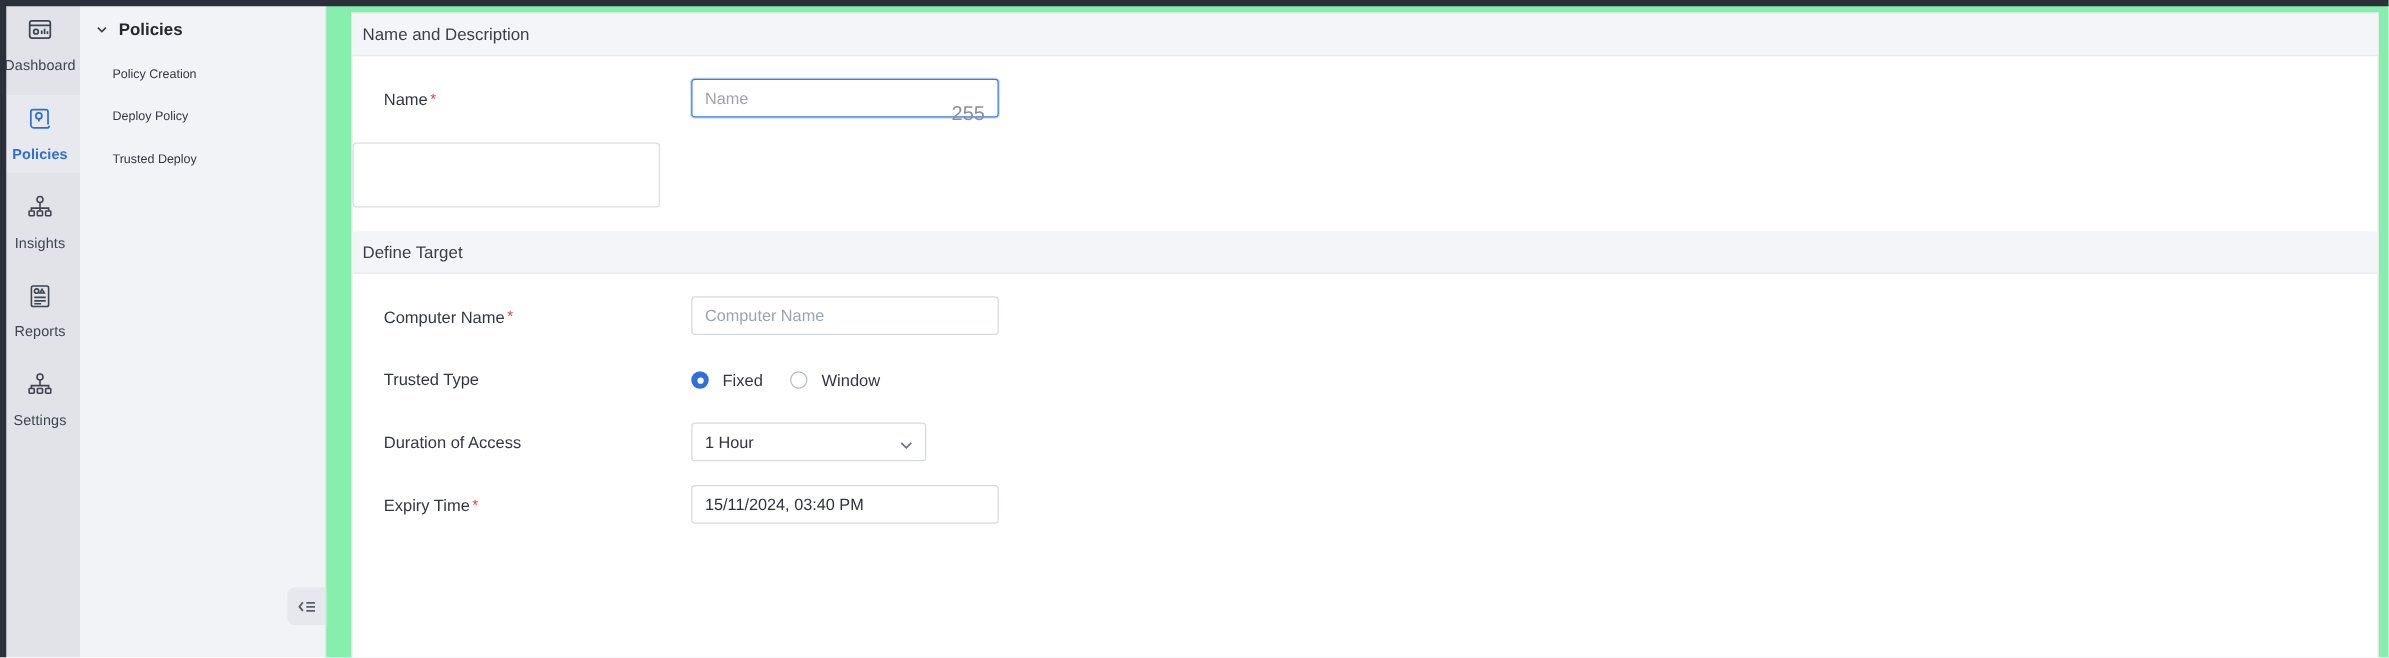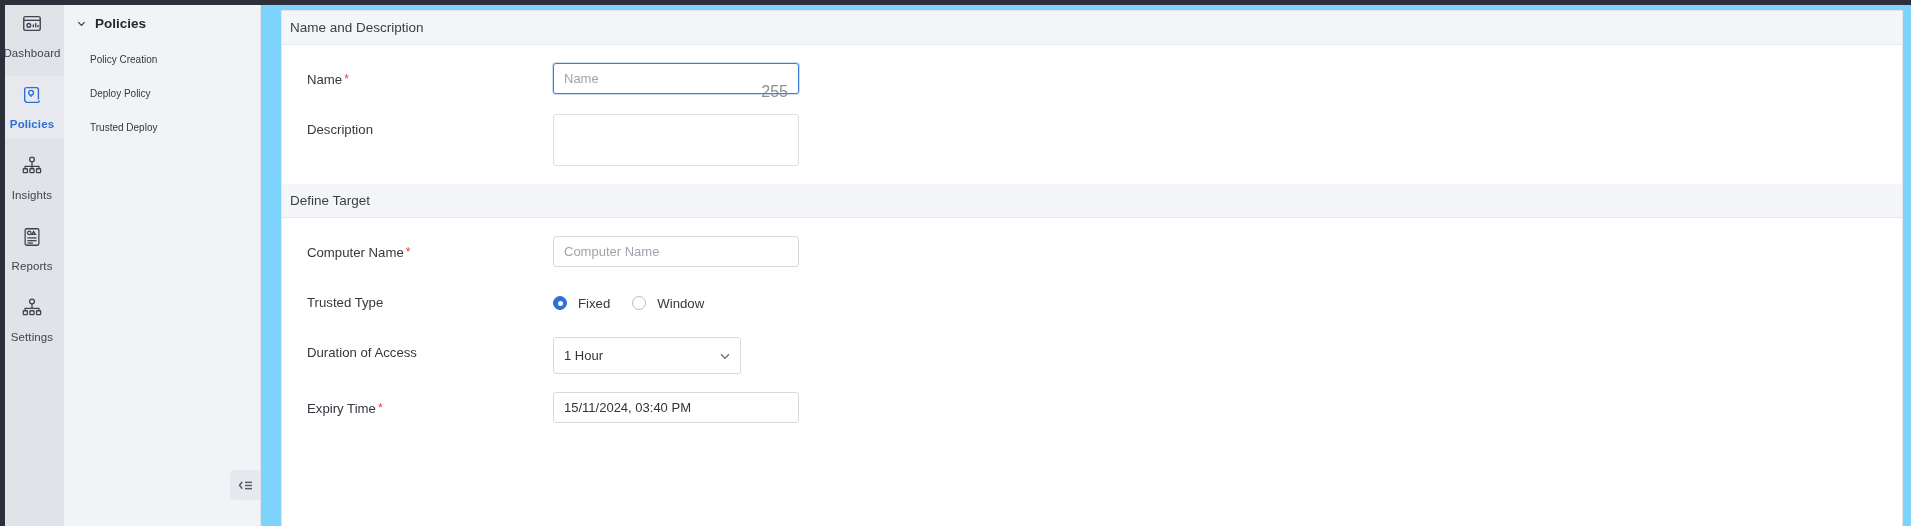--- a/index.html
+++ b/index.html
@@ -80,21 +80,21 @@
     background: #e6e8ee;
     border-radius: 5px 0 0 5px;
     display: flex; align-items: center; justify-content: center;
     cursor: pointer;
   }
   .collapse-btn svg { display: block; }
 
   
   .main {
     flex: 1 1 auto; height: 526px;
-    background: #7dd3fc;
+    background: #86efac;
     padding: 10px 8px 0 20px;
     overflow: hidden;
     position: relative;
   }
   .card {
     background: #ffffff;
     border: 1px solid #e3e5ea;
     min-height: 520px;
     width: 100%;
   }
@@ -155,21 +155,21 @@
     border: 1px solid #b9bec7; background: #fff;
     display: inline-flex; align-items: center; justify-content: center;
     flex: 0 0 14px;
   }
   .dot.on { background: #2f6fdb; border-color: #2f6fdb; }
   .dot.on::after { content: ""; width: 5px; height: 5px; border-radius: 50%; background: #fff; }
 
   
   .sel-wrap { position: relative; width: 188px; }
   .sel {
-    width: 188px; height: 37px;
+    width: 188px; height: 31px;
     border: 1px solid #d6d9df; border-radius: 3px;
     background: #fff;
     display: flex; align-items: center;
     padding: 0 10px;
     font-size: 13px; color: #30343b;
     cursor: pointer;
   }
   .sel-caret { position: absolute; right: 10px; top: 11px; pointer-events: none; }
 </style>
 </head>
@@ -298,21 +298,20 @@
           <div class="row-label">
             <span>Name</span><span class="req">*</span>
           </div>
           <div class="field">
             <input class="inp focused" type="text" placeholder="Name" style="">
             <span class="counter">255</span>
           </div>
         </div>
 
         <div class="row">
-          <div class="row-label">Description</div>
           <div class="field">
             <textarea class="ta" placeholder="" style=""></textarea>
           </div>
         </div>
       </div>
 
       <div class="section-head">Define Target</div>
 
       <div class="section-body">
 

